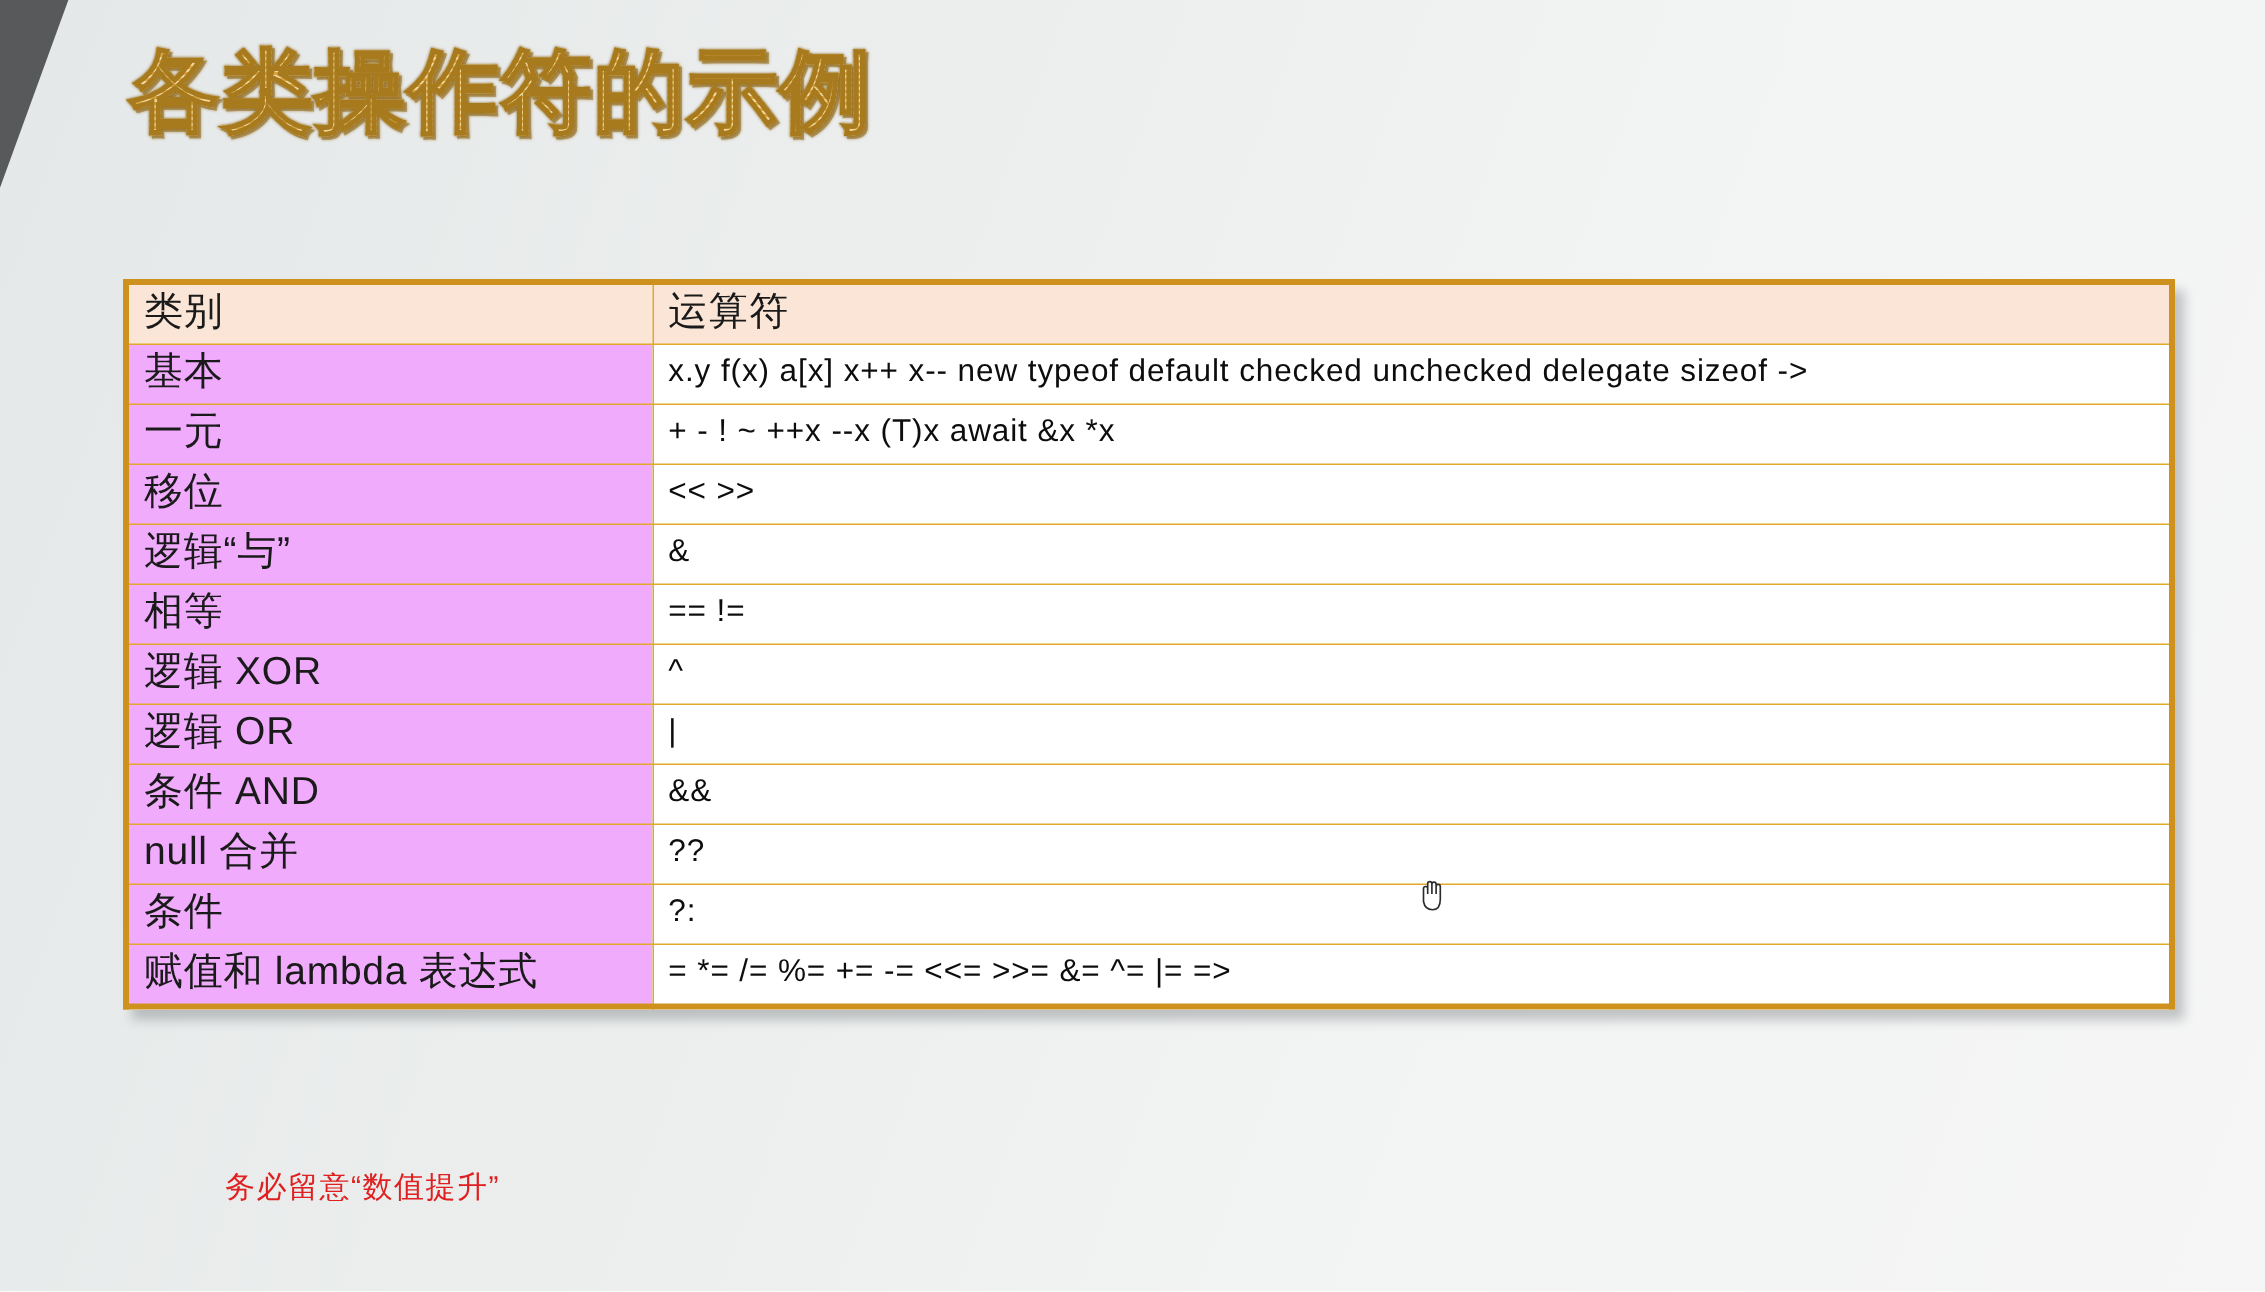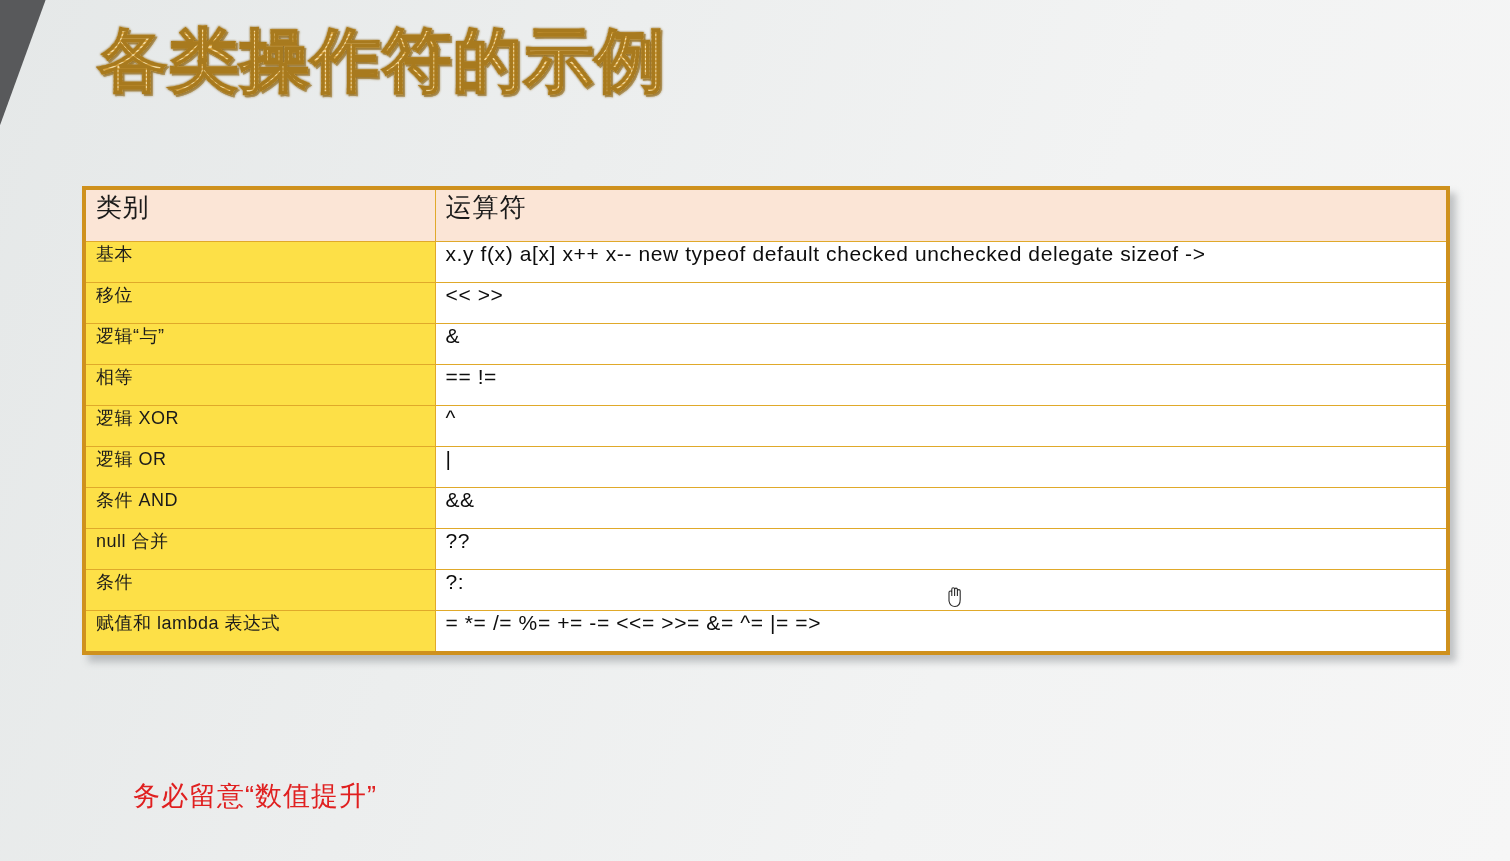--- a/index.html
+++ b/index.html
@@ -70,36 +70,35 @@
     background: #f1f2f2;
     transform: rotate(28deg);
     transform-origin: top left;
   }
 
   
   .title {
     position: absolute;
     left: 86px;
     top: 18px;
-    font-size: 69px;
+    font-size: 60px;
     font-weight: bold;
     letter-spacing: 2px;
     line-height: 86px;
     color: #d8a63c;
     background: repeating-linear-gradient(
         to bottom,
         #f2d79a 0px, #f2d79a 2px,
         #d9a441 2px, #d9a441 4px);
     -webkit-background-clip: text;
     background-clip: text;
     -webkit-text-fill-color: transparent;
     text-shadow: 0 0 0 rgba(0,0,0,0);
     filter: drop-shadow(2px 2px 0px rgba(150,110,30,0.55))
             drop-shadow(0px 0px 1px #8a6418);
-    margin-left: 12px;
     -webkit-text-stroke: 1.5px #a87a1e;
   }
 
   
   .table-wrap {
     position: absolute;
     left: 82px;
     top: 186px;
     width: 1368px;
     box-shadow: 6px 7px 7px rgba(120,125,128,0.42);
@@ -111,28 +110,28 @@
     border: 4px solid #cf911d;
     background: #ffffff;
   }
   table.op-table col.c-cat { width: 350px; }
   table.op-table col.c-ops { width: 1010px; }
 
   table.op-table tr { height: 34px; }
 
   table.op-table td {
     border: 1px solid #e0a92a;
-    padding: 0 0 16px 10px;
+    padding: 0 0 4px 10px;
     vertical-align: middle;
     white-space: nowrap;
     overflow: visible;
   }
   td.cat {
-    background: #fde047;
-    font-size: 18px;
+    background: #f0abfc;
+    font-size: 26px;
     color: #1a1a1a;
     font-weight: normal;
     letter-spacing: 0.5px;
   }
   td.ops {
     background: #ffffff;
     font-size: 21px;
     font-weight: normal;
     color: #0d0d0d;
     letter-spacing: 0.6px;
@@ -143,23 +142,23 @@
     background: #fbe5d6;
     font-size: 26px;
     font-weight: normal;
     color: #1a1a1a;
   }
   tr.head td.ops { letter-spacing: 1px; }
 
   
   .note {
     position: absolute;
-    left: 133px;
+    left: 150px;
     top: 778px;
-    font-size: 27px;
+    font-size: 20px;
     color: #e02020;
     letter-spacing: 1px;
   }
 
   
   .cursor {
     position: absolute;
     left: 944px;
     top: 584px;
     width: 24px;
@@ -189,20 +188,24 @@
       <tbody id="table-body">
         <tr class="head">
           <td class="cat">类别</td>
           <td class="ops">运算符</td>
         </tr>
       <tr>
             <td class="cat">基本</td>
             <td class="ops">x.y  f(x)  a[x]  x++  x--  new  typeof  default  checked  unchecked  delegate  sizeof  -&gt;</td>
           </tr>
           <tr>
+            <td class="cat">一元</td>
+            <td class="ops">+  -  !  ~  ++x  --x  (T)x  await  &amp;x  *x</td>
+          </tr>
+          <tr>
             <td class="cat">移位</td>
             <td class="ops">&lt;&lt;  &gt;&gt;</td>
           </tr>
           <tr>
             <td class="cat">逻辑“与”</td>
             <td class="ops">&amp;</td>
           </tr>
           <tr>
             <td class="cat">相等</td>
             <td class="ops">==  !=</td>

